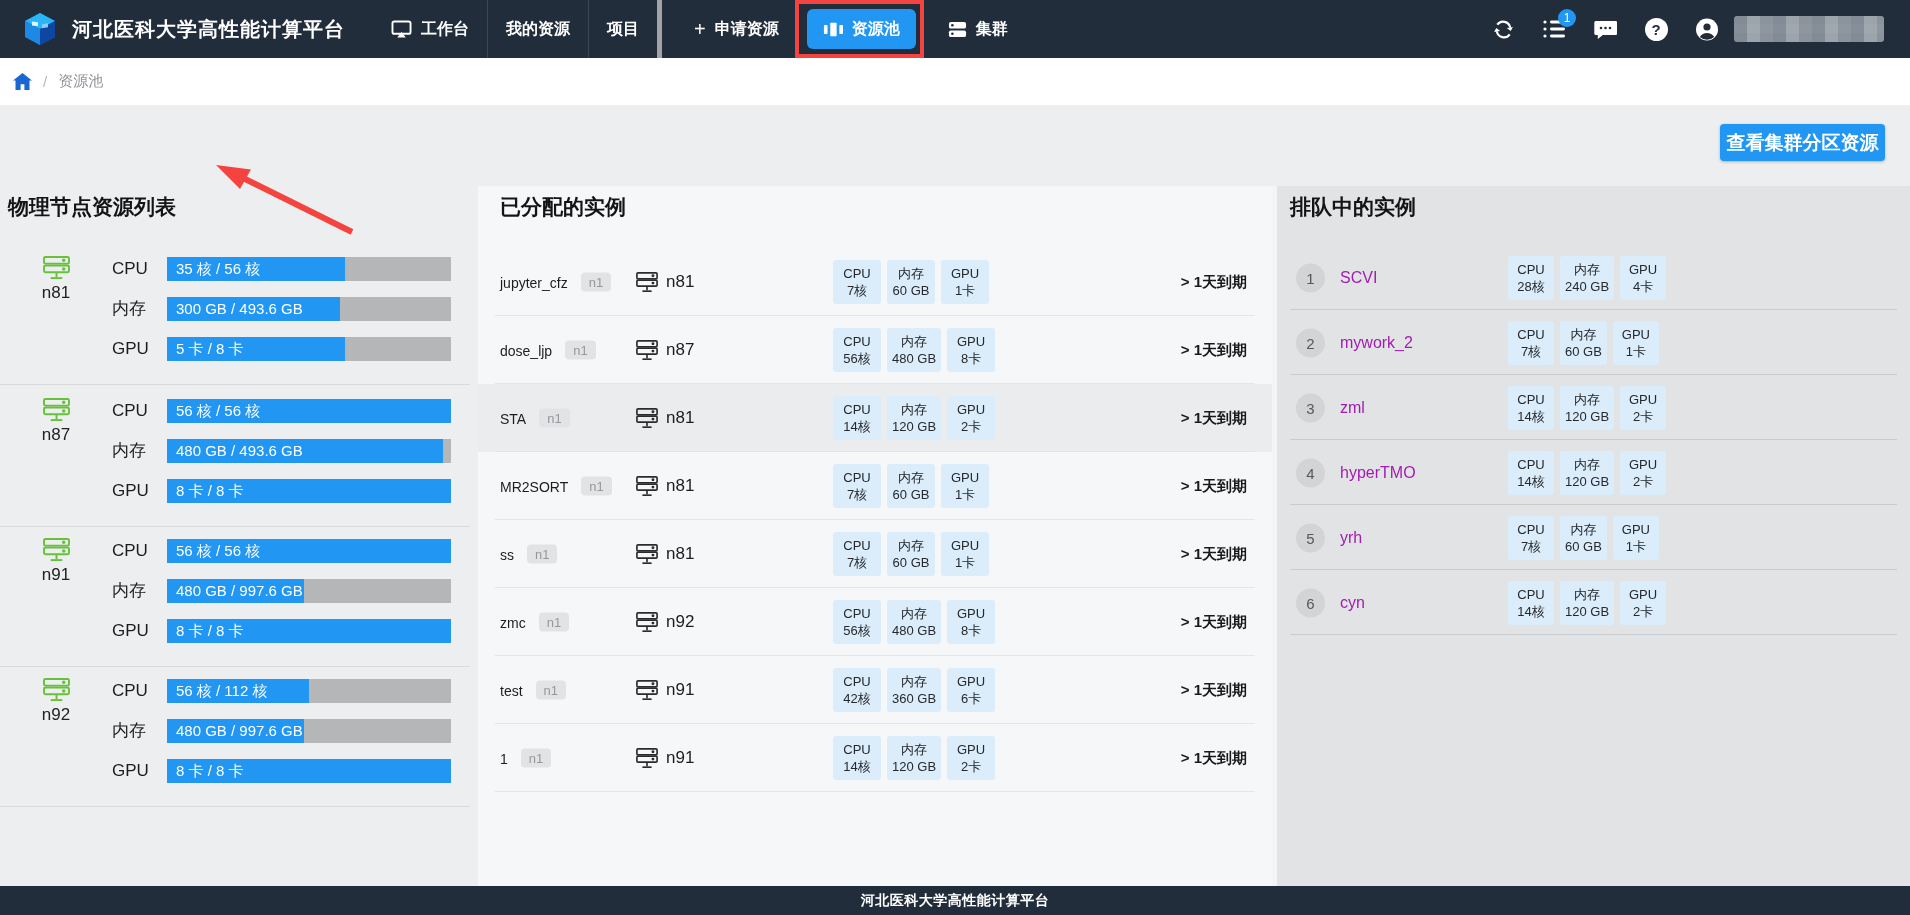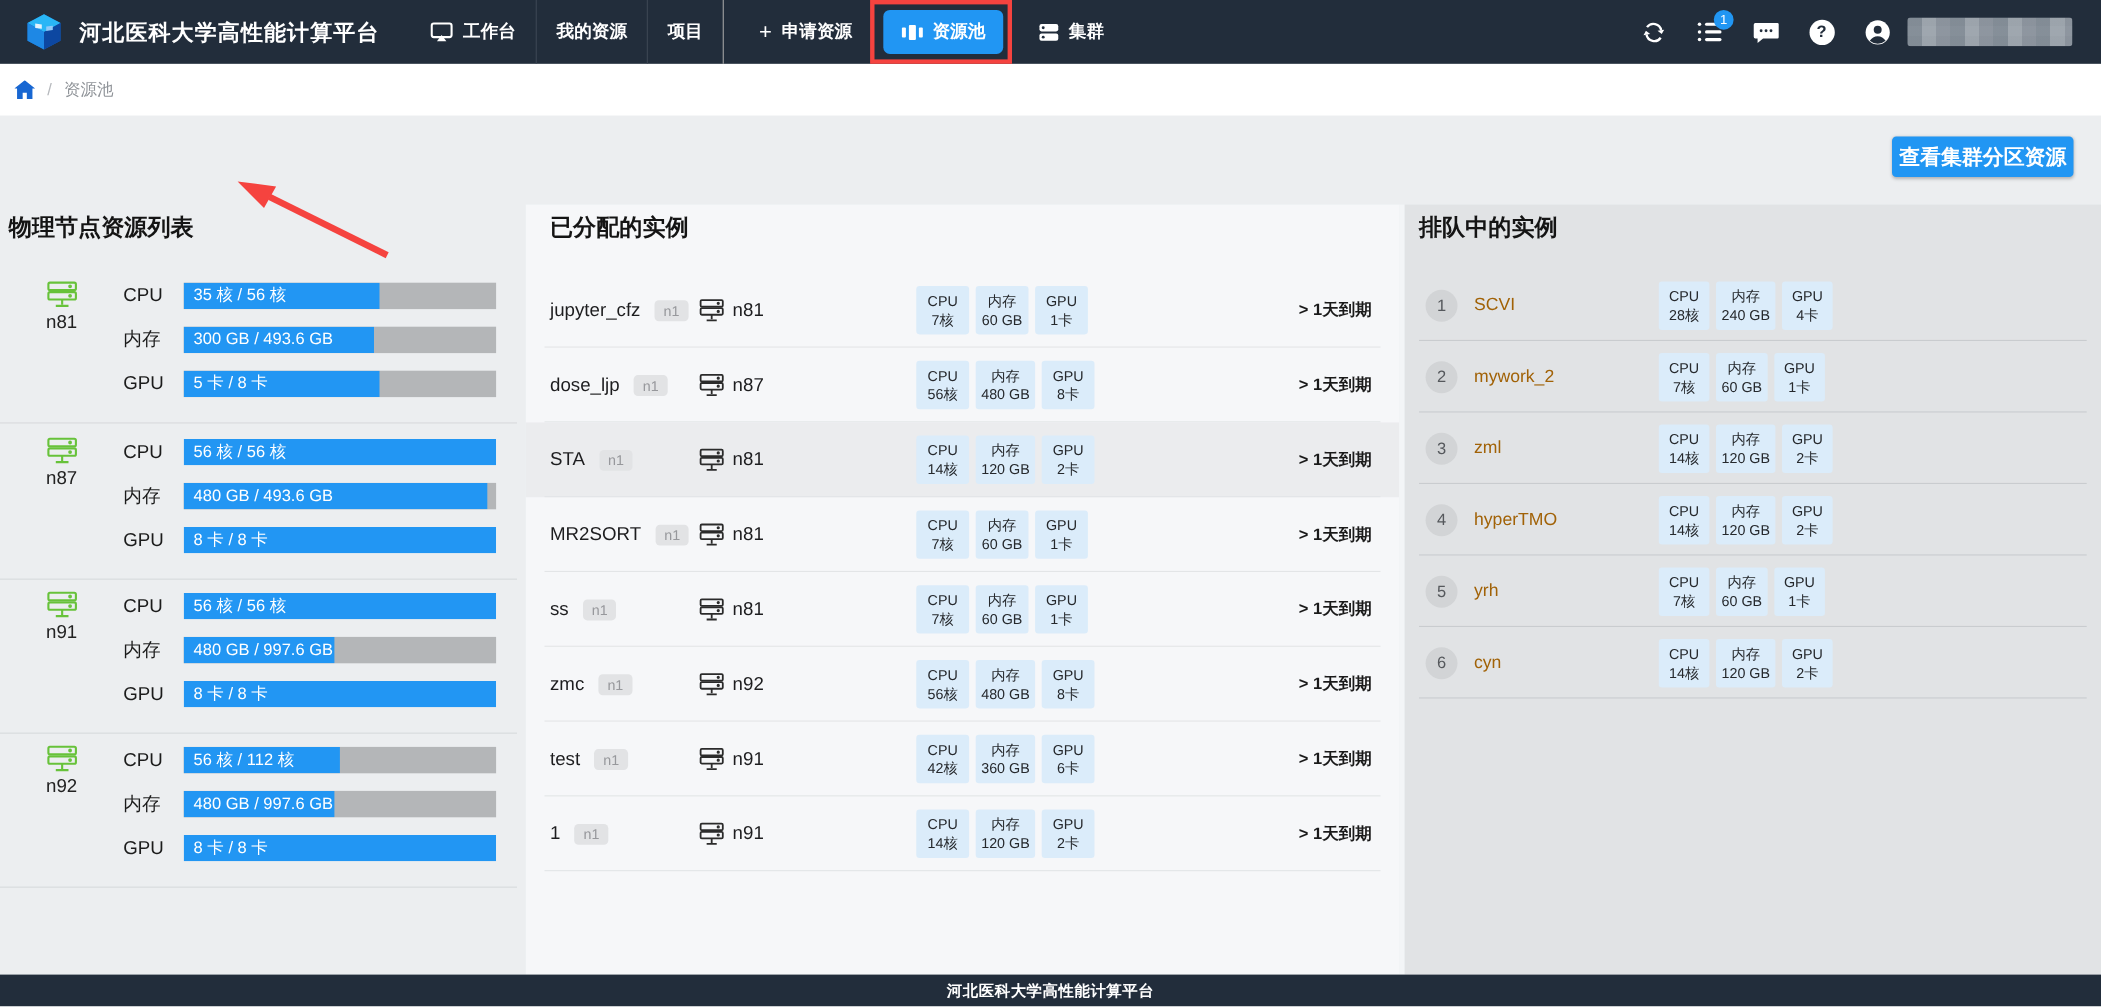--- a/index.html
+++ b/index.html
@@ -11,21 +11,21 @@
   body{font-family:"Liberation Sans","DejaVu Sans",sans-serif;background:#d7d9db;}
   .app{position:relative;width:1910px;height:915px;background:var(--content-bg);overflow:hidden;}
 
   
   .navbar{position:absolute;top:0;left:0;right:0;height:58px;background:var(--navbar-bg);display:flex;align-items:center;color:#fff;z-index:30;}
   .logo{width:36px;height:36px;margin-left:22px;flex:0 0 auto;}
   .nav-title{font-size:20px;font-weight:bold;margin-left:14px;letter-spacing:1px;white-space:nowrap;}
   .nav-items{display:flex;align-items:center;height:58px;margin-left:28px;}
   .nav-item{display:flex;align-items:center;gap:9px;height:58px;padding:0 18px;font-size:16px;font-weight:600;cursor:pointer;white-space:nowrap;}
   .nav-seg{border-left:1px solid #3c4654;}
-  .nav-seg-end{border-right:1px solid #a3a3a3;}
+  .nav-seg-end{border-right:5px solid #a3a3a3;}
   .nav-item.active{height:40px;background:var(--accent);border-radius:6px;margin:0 10px;padding:0 16px;position:relative;}
   .plus-glyph{font-size:20px;font-weight:400;line-height:1;}
   .nav-right{margin-left:auto;display:flex;align-items:center;gap:27px;margin-right:26px;}
   .nav-icon{position:relative;width:24px;height:24px;display:flex;align-items:center;justify-content:center;cursor:pointer;}
   .badge{position:absolute;top:-8px;right:-10px;min-width:18px;height:18px;border-radius:9px;background:#2196f3;color:#fff;font-size:12px;display:flex;align-items:center;justify-content:center;padding:0 4px;}
   .help-circle{width:23px;height:23px;border-radius:50%;background:#fff;color:#222d3b;font-weight:bold;font-size:15px;display:flex;align-items:center;justify-content:center;}
   .user-blur{width:150px;height:26px;border-radius:3px;margin-left:-12px;
     background:
       repeating-linear-gradient(90deg,rgba(130,140,150,.85) 0 13px,rgba(160,168,176,.85) 13px 26px,rgba(140,148,158,.85) 26px 39px),
       repeating-linear-gradient(0deg,#848b93 0 9px,#9aa1a9 9px 18px);
@@ -56,36 +56,36 @@
   .meter-fill{height:100%;background:var(--bar-fill);}
   .meter-text{position:absolute;left:9px;top:0;line-height:24px;font-size:15px;color:#fff;white-space:nowrap;}
 
   
   .mid-panel{position:absolute;left:478px;top:186px;width:794px;bottom:29px;background:var(--mid-panel-bg);}
   .inst-row{position:absolute;left:0;right:0;height:68px;}
   .inst-row::after{content:"";position:absolute;left:17px;right:17px;bottom:0;border-bottom:1px solid #e3e5e7;}
   .inst-row.highlight{background:#ebecee;}
   .row-mid{position:absolute;top:50%;transform:translateY(-50%);}
   .inst-name-wrap{left:22px;display:flex;align-items:center;gap:13px;}
-  .inst-name{font-size:17px;color:#1d1d1f;white-space:nowrap;}
+  .inst-name{font-size:14px;color:#1d1d1f;white-space:nowrap;}
   .tag{background:#e2e3e5;color:#97989c;font-size:13px;border-radius:4px;padding:3px 8px;line-height:1;}
   .inst-node{left:157px;display:flex;align-items:center;gap:7px;font-size:17px;color:#1d1d1f;}
   .chips{left:355px;display:flex;gap:6px;}
   .chips-right{left:231px;}
   .chip{background:var(--chip-bg);border-radius:3px;min-width:48px;height:44px;display:flex;flex-direction:column;align-items:center;justify-content:center;gap:4px;padding:0 5px;}
   .chip span{font-size:13px;color:#26292d;line-height:1;white-space:nowrap;}
   .expiry{right:25px;font-size:15px;font-weight:600;color:#1a1a1a;white-space:nowrap;}
 
   
   .right-panel{position:absolute;left:1277px;top:186px;width:633px;bottom:29px;background:var(--right-panel-bg);}
   .panel-divider{position:absolute;left:1272px;top:186px;width:5px;bottom:29px;background:#f3f5f7;}
   .queue-row{position:absolute;left:0;right:13px;height:65px;}
   .queue-row::after{content:"";position:absolute;left:13px;right:0;bottom:0;border-bottom:1px solid #c9cccf;}
   .queue-badge{left:19px;width:29px;height:29px;border-radius:50%;background:#d2d4d6;color:#55585c;font-size:15px;display:flex;align-items:center;justify-content:center;}
-  .queue-name{left:63px;font-size:16px;color:#a16207;white-space:nowrap;}
+  .queue-name{left:63px;font-size:16px;color:#a21caf;white-space:nowrap;}
   .queue-row .chip{min-width:46px;}
 
   
   .footer{position:absolute;left:0;right:0;bottom:0;height:29px;background:var(--navbar-bg);color:#fff;display:flex;align-items:center;justify-content:center;font-size:14px;font-weight:bold;letter-spacing:.5px;}
 
   .arrow-svg{position:absolute;left:200px;top:152px;z-index:40;pointer-events:none;}
   svg{display:block;}
 </style>
 </head>
 <body>

